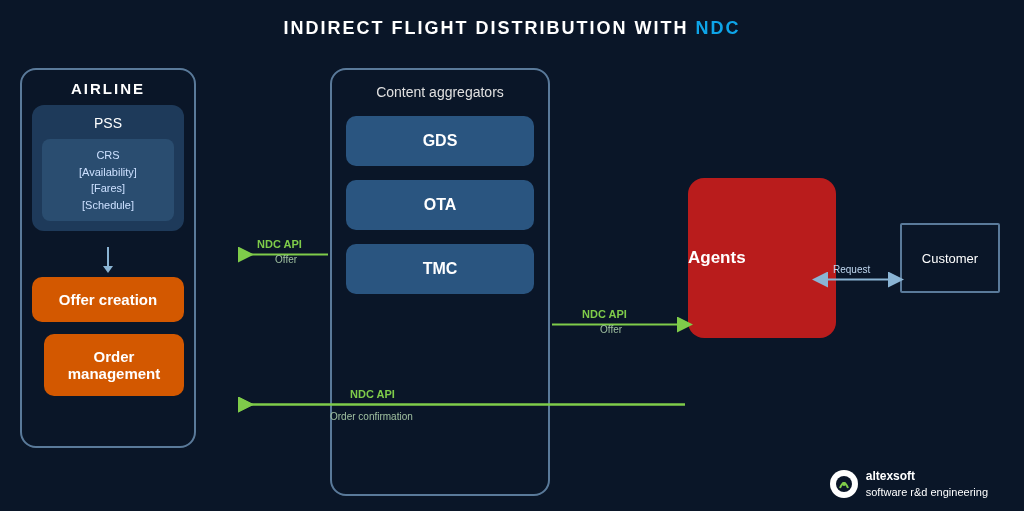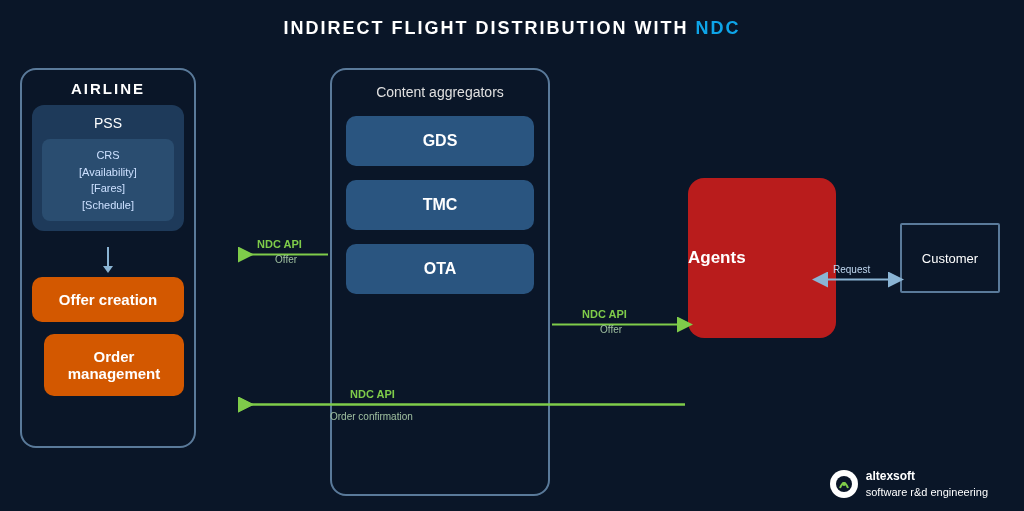--- a/index.html
+++ b/index.html
@@ -241,22 +241,22 @@
     </div>
     <div class="arrow-down-pss"></div>
     <div style="height:10px"></div>
     <div class="offer-creation-box">Offer creation</div>
     <div class="order-management-box">Order management</div>
   </div>
 
   <div class="aggregators-box">
     <div class="aggregators-label">Content aggregators</div>
     <div class="agg-item">GDS</div>
+    <div class="agg-item">OTA</div>
     <div class="agg-item">TMC</div>
-    <div class="agg-item">OTA</div>
   </div>
 
   <div class="agents-box">
     <span>Agents</span>
   </div>
 
   <div class="customer-box">
     <span>Customer</span>
   </div>
 

